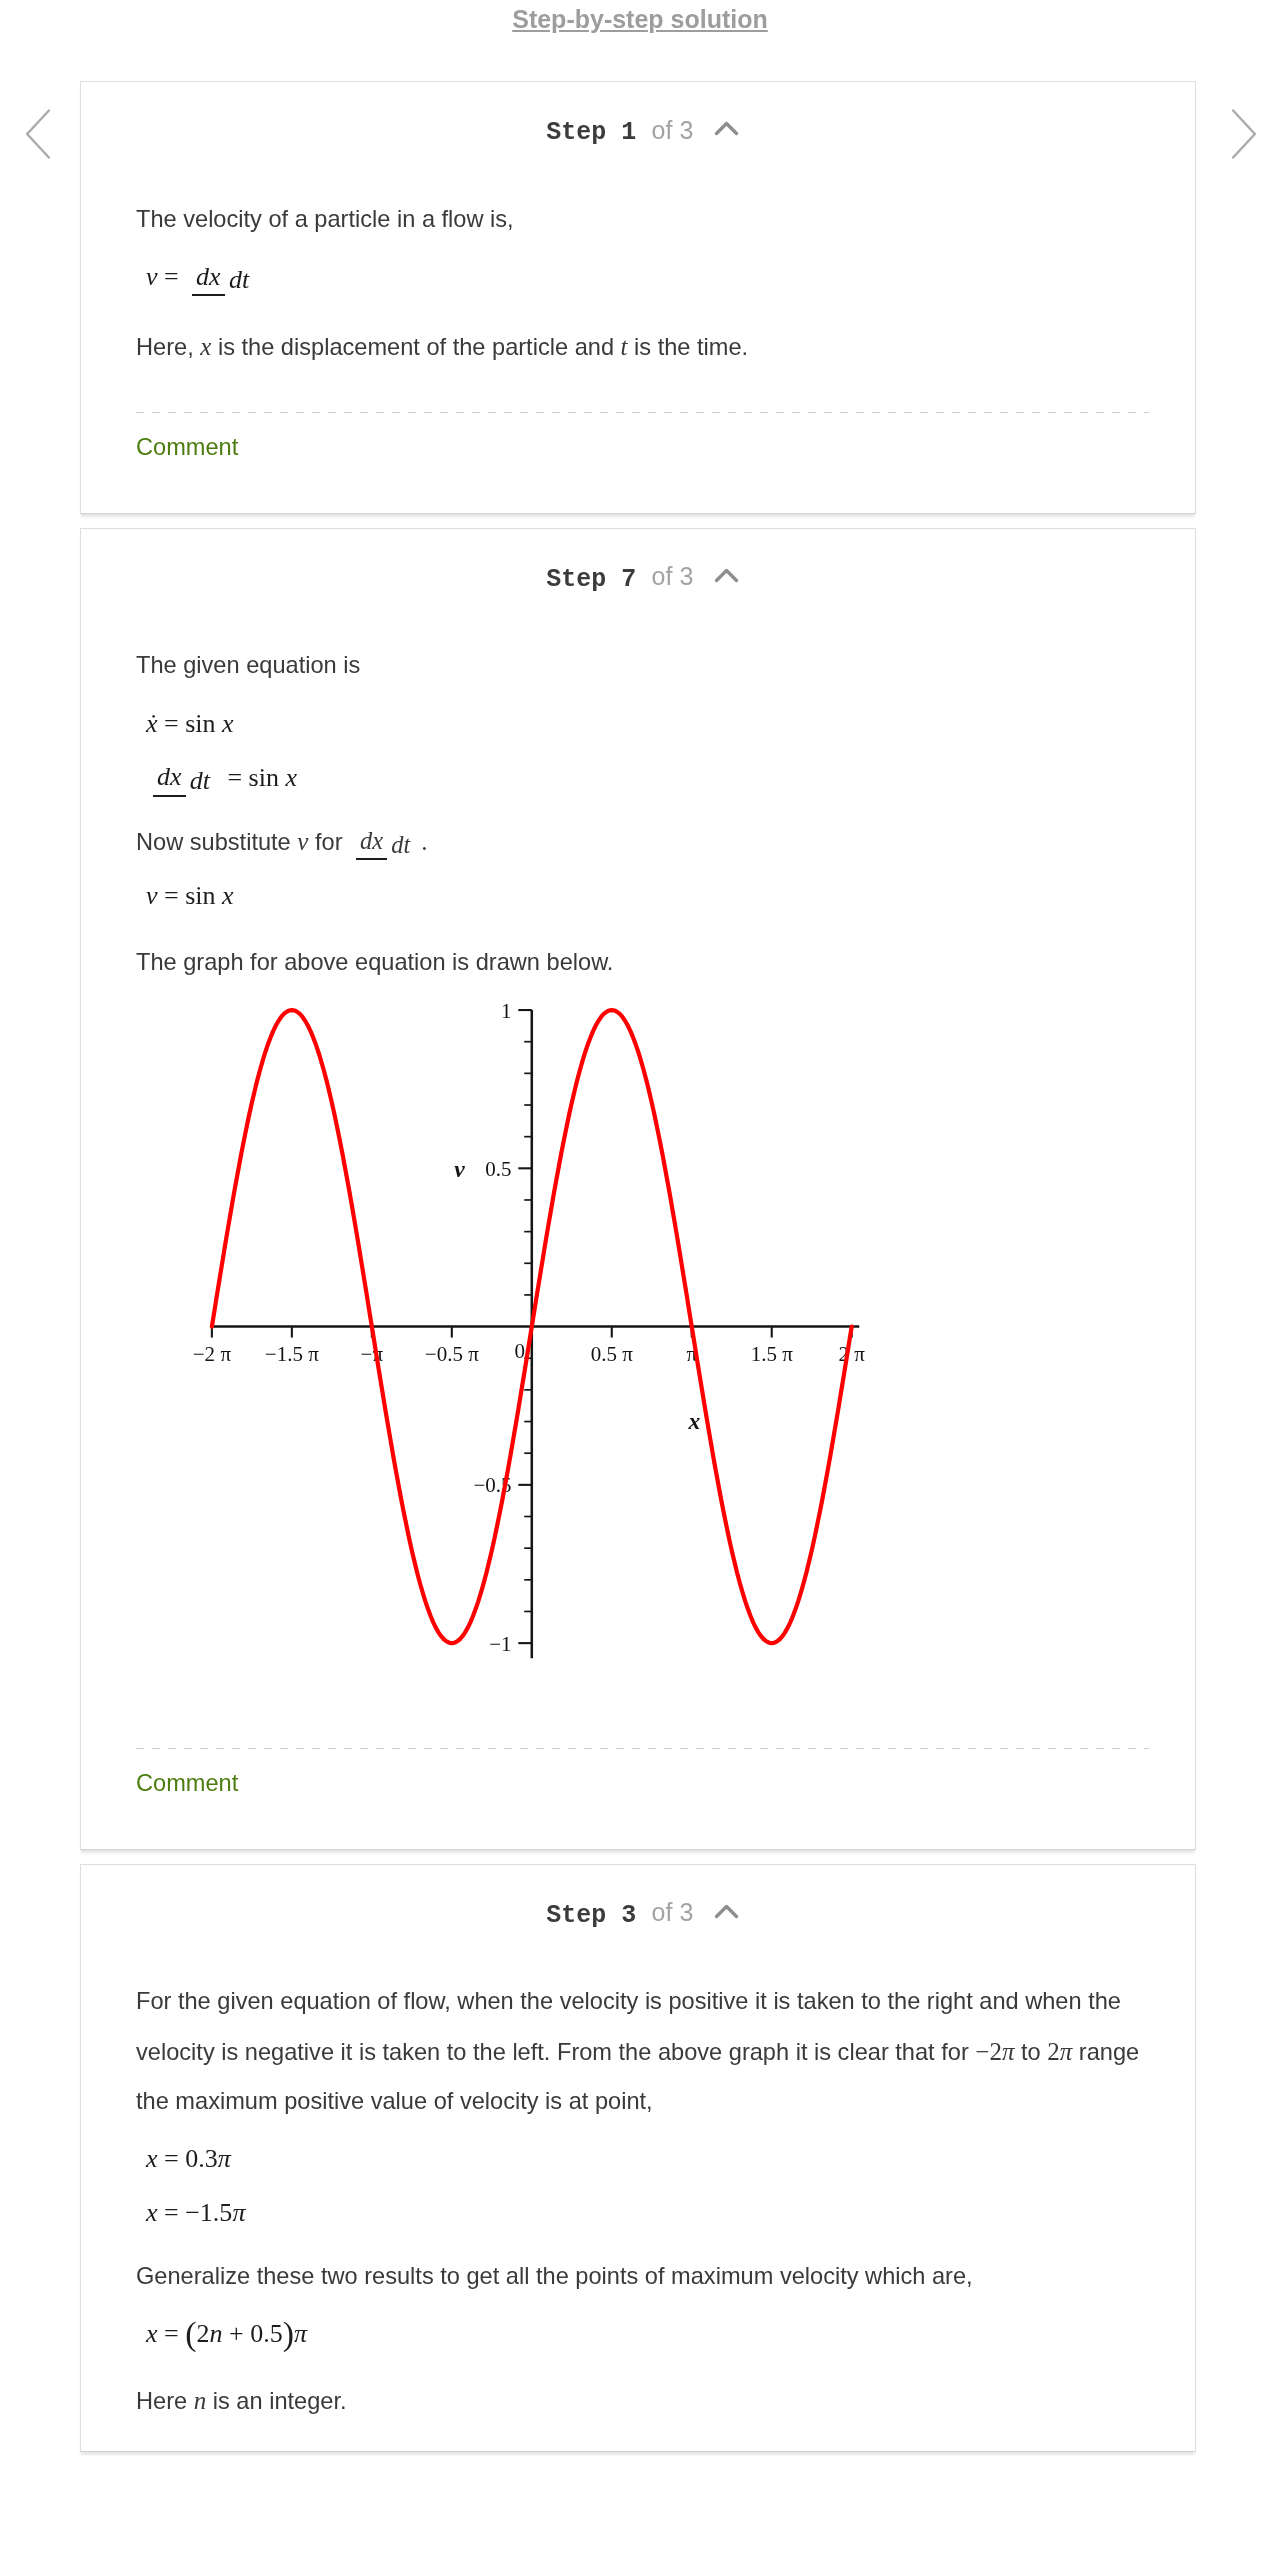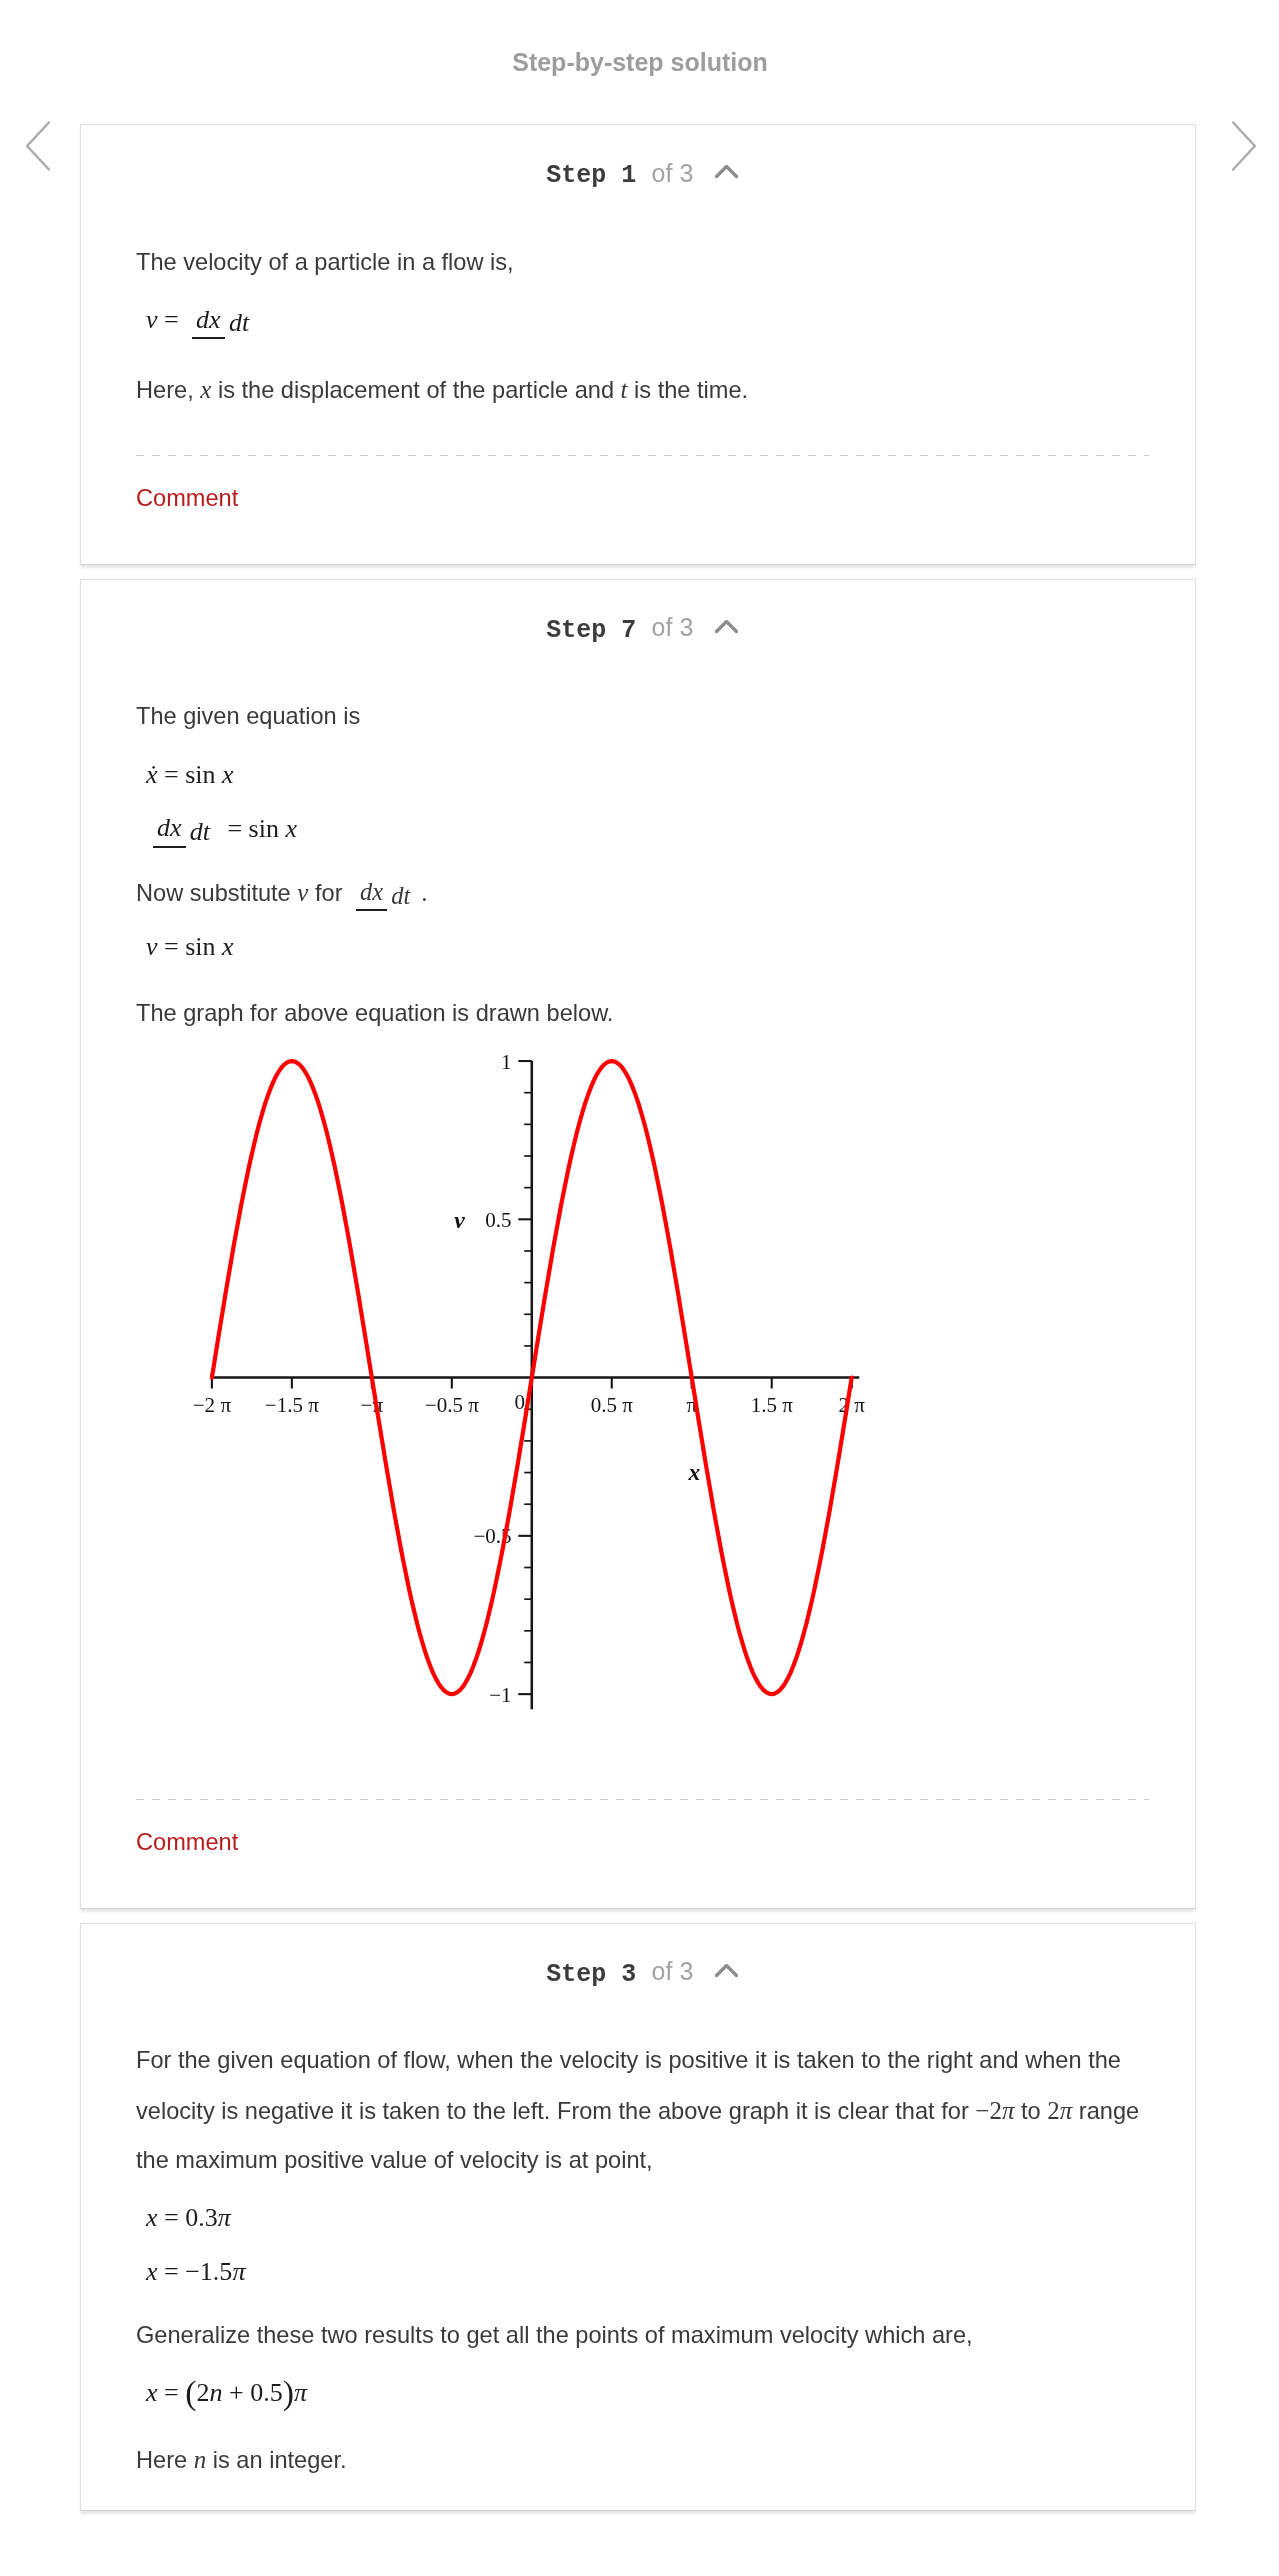--- a/index.html
+++ b/index.html
@@ -1,18 +1,18 @@
 <!DOCTYPE html>
 <html style="font-size:13.5px"><head>
 <meta charset="utf-8">
 <style>
   html,body{margin:0;padding:0;background:#ffffff;}
   body{font-family:"Liberation Sans", sans-serif;color:#3a3a3a;}
   .page{position:relative;width:1280px;min-height:2576px;background:#fff;}
-  .page-title{margin:12px;padding-top:36px;text-align:center;font-size:25px;font-weight:bold;color:#9d9d9d;}
+  .page-title{margin:0;padding-top:5px;text-align:center;font-size:25px;font-weight:bold;color:#9d9d9d;text-decoration:underline;}
   .nav-btn{position:absolute;top:108px;background:none;border:none;padding:0;cursor:pointer;}
   .nav-prev{left:22px;}
   .nav-next{right:20px;}
   .nav-btn svg{fill:none;stroke:#acacac;stroke-width:3;stroke-linecap:round;stroke-linejoin:round;}
   .cards{width:1116px;margin:47px 0 0 80px;}
   .card{background:#fff;border:1.7px solid #dedede;border-bottom-color:#d2d2d2;
         box-shadow:0 3.4px 2.5px -0.8px rgba(0,0,0,0.10);margin-bottom:13.5px;
         padding:29px 46px 52px 55px;}
   .card.last{padding-bottom:25px;}
   .step-head{text-align:center;font-size:25px;line-height:34px;}
@@ -31,21 +31,21 @@
   .r-mn{font-family:"Liberation Serif","DejaVu Serif",serif;font-style:normal;}
   .r-mi{font-family:"Liberation Serif","DejaVu Serif",serif;font-style:italic;}
   .r-paren{font-family:"Liberation Serif","DejaVu Serif",serif;font-size:1.30em;font-style:normal;vertical-align:-0.08em;line-height:.9;}
   .frac{display:inline-flex;flex-direction:row;align-items:center;vertical-align:middle;
         margin:0 6.7px;font-family:"Liberation Serif","DejaVu Serif",serif;font-style:italic;line-height:1.15;}
   .frac .fnum{padding:0 4.2px 2.5px;border-bottom:2.1px solid #1d1d1d;}
   .frac .fden{padding:2.5px 4.2px 0;}
   .frac-inline{font-size:24.4px;}
   .frac-line{line-height:1.6;}
   .divider{height:1.7px;background:repeating-linear-gradient(90deg,#cbcbcb 0 7.6px,transparent 7.6px 16px);margin-top:39px;}
-  .comment{display:inline-block;margin-top:29px;font-size:23.6px;color:#b91c1c;text-decoration:none;cursor:pointer;}
+  .comment{display:inline-block;margin-top:21px;font-size:23.6px;color:#4d7c0f;text-decoration:none;cursor:pointer;}
   .graph{display:block;margin:6.7px 0 0 38px;}
   .graph text{font-family:"Liberation Serif","DejaVu Serif",serif;fill:#141414;font-size:25px;}
   .graph text.axis-label{font-size:28px;font-weight:bold;font-style:italic;}
 </style>
 </head>
 <body>
 
 <div class="page">
 
   <h1 class="page-title">Step-by-step solution</h1>

